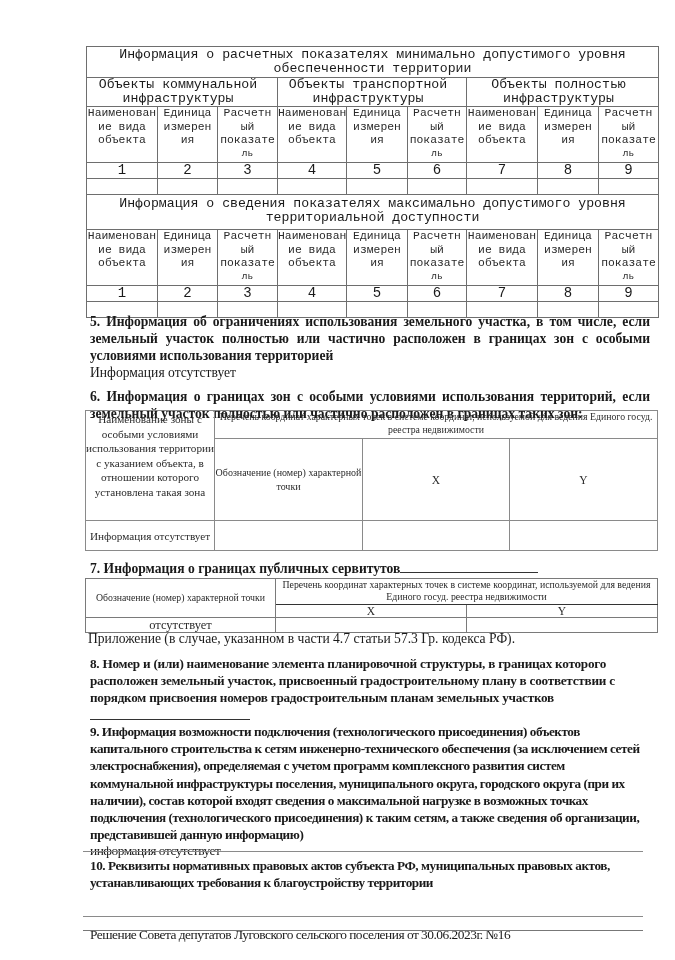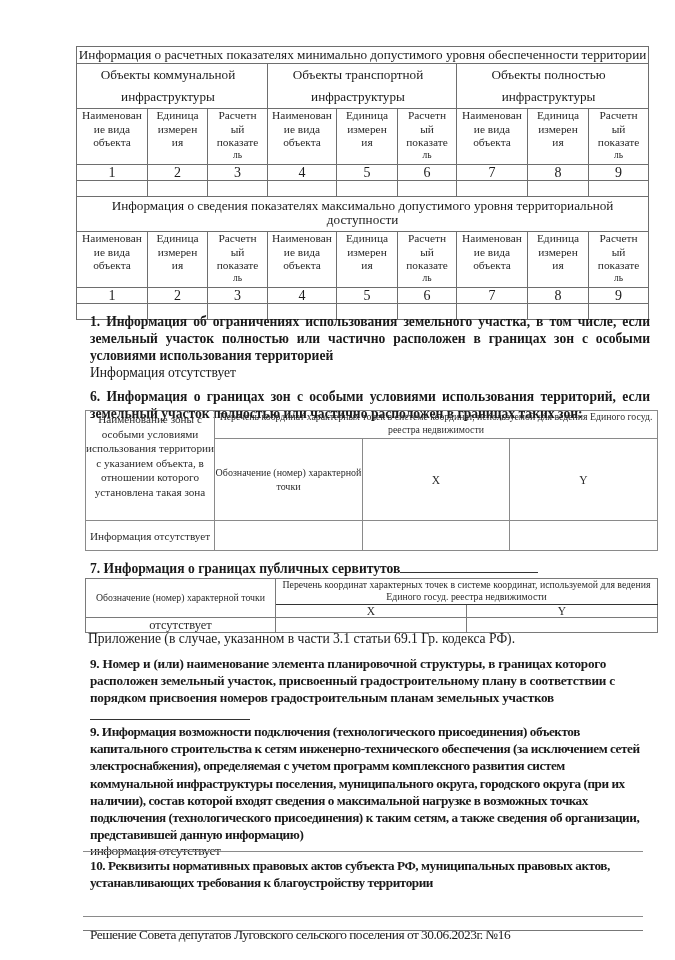--- a/index.html
+++ b/index.html
@@ -27,33 +27,34 @@
     td, th {
       border: 1px solid #6e6e6e;
       padding: 0;
       text-align: center;
       vertical-align: top;
       font-weight: normal;
     }
     
     #tbl-indicators {
       position: absolute;
-      left: 76px; top: 46px;
+      left: 86px; top: 46px;
       width: 572px;
       font-size: 12.2px;
       line-height: 13.4px;
+      font-family: Liberation Mono, monospace;
     }
     #tbl-indicators .title-row td {
       font-size: 13.2px;
       line-height: 14px;
       padding: 1px 0 1px 0;
     }
     #tbl-indicators .group-row td {
       font-size: 13.2px;
-      line-height: 22px;
+      line-height: 14px;
       padding: 0 8px 0 0;
       margin-left: 15px;
     }
     #tbl-indicators .head-row td {
       font-size: 11.4px;
       line-height: 13.6px;
       color: #2a2a2a;
       padding: 0;
       height: 55px;
       text-align: center;
@@ -356,21 +357,21 @@
           <td></td>
           <td></td>
       <td></td>
           <td></td>
           <td></td>
     </tr>
   </tbody>
     </table>
 
   <div class="section" style="top:313px;">
-    <p class="sec-heading">1. Информация об ограничениях использования земельного участка, в том числе, если земельный участок полностью или частично расположен в границах зон с особыми условиями использования территорией</p>
+    <p class="sec-heading">5. Информация об ограничениях использования земельного участка, в том числе, если земельный участок полностью или частично расположен в границах зон с особыми условиями использования территорией</p>
     <p class="sec-text">Информация отсутствует</p>
   </div>
 
   <div class="section" style="top:388px;">
     <p class="sec-heading">6. Информация о границах зон с особыми условиями использования территорий, если земельный участок полностью или частично расположен в границах таких зон:</p>
   </div>
   <table id="tbl-zones">
     <colgroup>
       <col style="width:129px">
         <col style="width:148px">
@@ -415,25 +416,25 @@
       <td class="xy-head">Y</td>
     </tr>
     <tr class="data-row">
       <td>отсутствует</td>
       <td></td>
       <td></td>
     </tr>
   </tbody>
     </table>
   <div class="section" style="top:630px; left:88px;">
-    <p class="sec-text">Приложение (в случае, указанном в части 3.1 статьи 69.1 Гр. кодекса РФ).</p>
+    <p class="sec-text">Приложение (в случае, указанном в части 4.7 статьи 57.3 Гр. кодекса РФ).</p>
   </div>
 
   <div class="section" style="top:655px; width:540px;">
-    <p class="sec-heading compact"><span>9. Номер и (или) наименование элемента планировочной структуры, в границах которого расположен земельный участок, присвоенный градостроительному плану в соответствии с порядком присвоения номеров градостроительным планам земельных участков</span> <span class="underline-blank" style="width:160px;"></span></p>
+    <p class="sec-heading compact"><span>8. Номер и (или) наименование элемента планировочной структуры, в границах которого расположен земельный участок, присвоенный градостроительному плану в соответствии с порядком присвоения номеров градостроительным планам земельных участков</span> <span class="underline-blank" style="width:160px;"></span></p>
   </div>
 
   <div class="section" style="top:723px; width:560px;">
     <p class="sec-heading compact" style="letter-spacing:-0.45px;">9. Информация возможности подключения (технологического присоединения) объектов капитального строительства к сетям инженерно-технического обеспечения (за исключением сетей электроснабжения), определяемая с учетом программ комплексного развития систем коммунальной инфраструктуры поселения, муниципального округа, городского округа (при их наличии), состав которой входят сведения о максимальной нагрузке в возможных точках подключения (технологического присоединения) к таким сетям, а также сведения об организации, представившей данную информацию)</p>
     <p class="sec-text narrow" style="line-height:15px;">информация отсутствует</p>
   </div>
   <div class="rule" style="top:851px;"></div>
 
   <div class="section" style="top:857px; width:560px;">
     <p class="sec-heading compact" style="letter-spacing:-0.45px;">10. Реквизиты нормативных правовых актов субъекта РФ, муниципальных правовых актов, устанавливающих требования к благоустройству территории</p>

